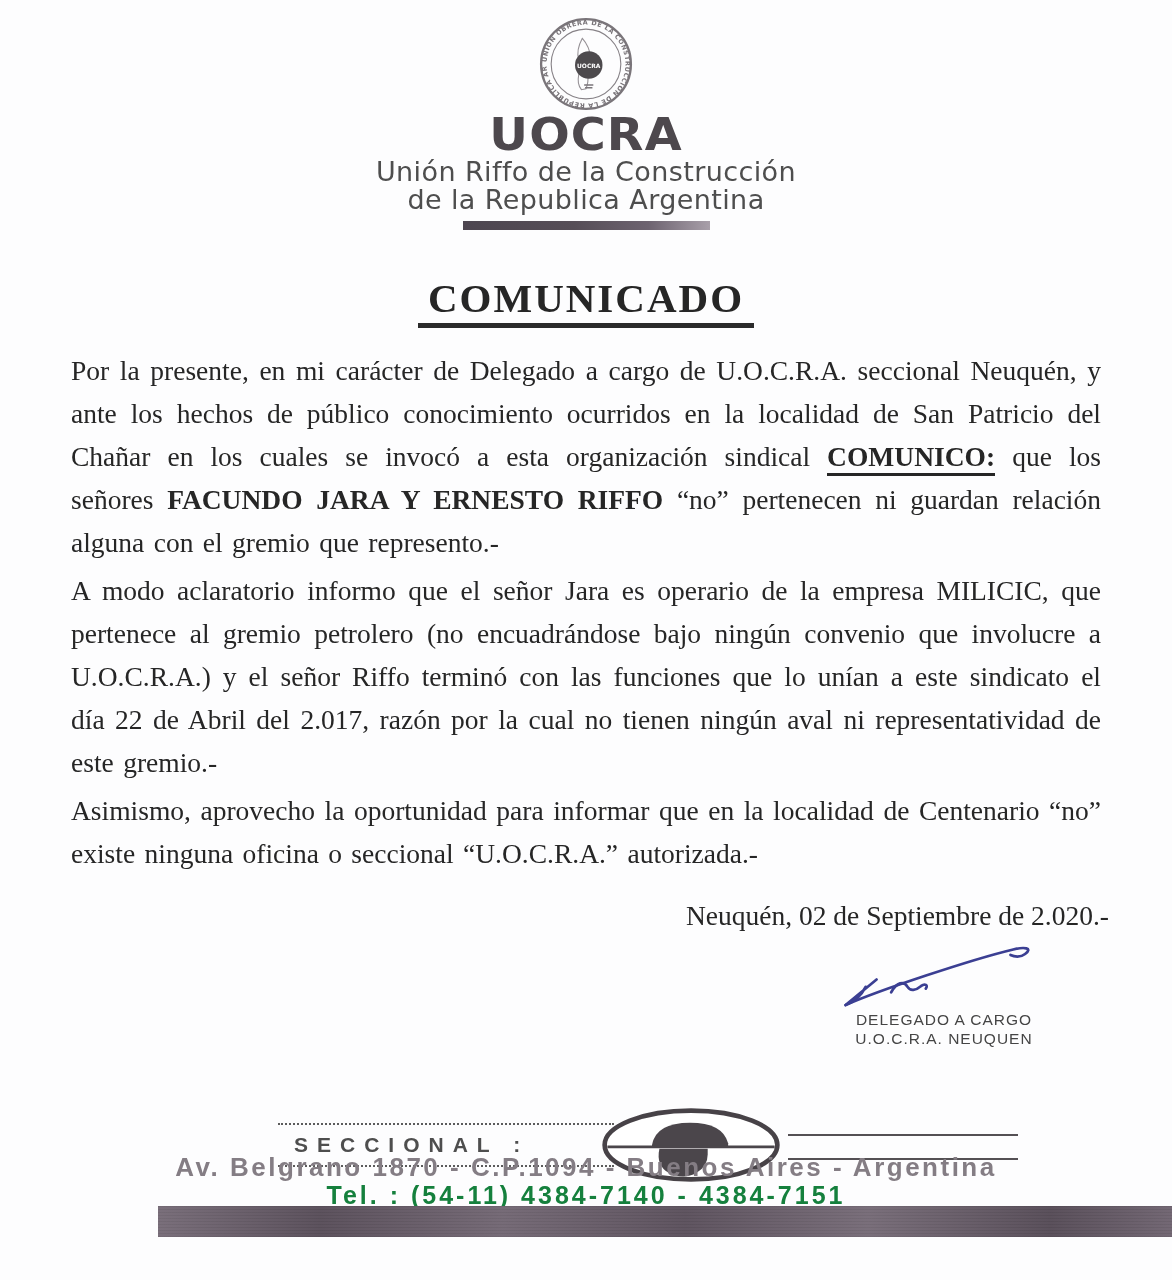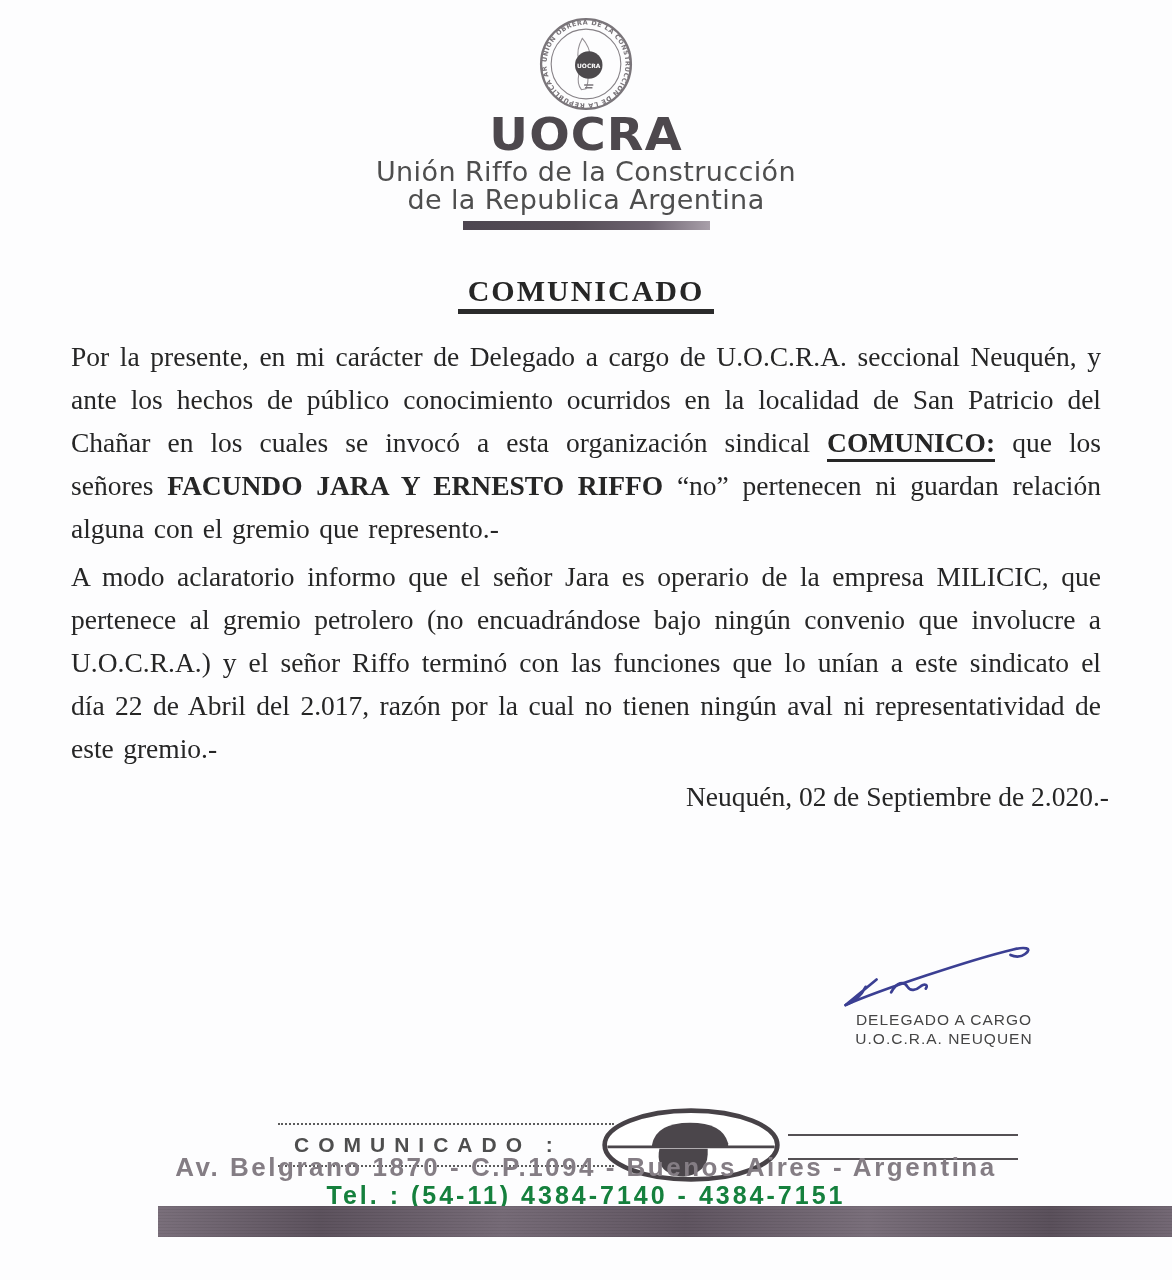--- a/index.html
+++ b/index.html
@@ -22,21 +22,21 @@
     color:#4e4e4e; letter-spacing:.4px;
   }
   .header-bar {
     width:247px; height:9px; margin:7px auto 0;
     background:linear-gradient(90deg,#4d4650 0%,#564e57 45%,#6d6370 75%,#a89fa9 100%);
   }
 
   
   .doc-title { text-align:center; margin-top:44px; }
   .doc-title span {
-    font-size:30px; font-weight:bold; letter-spacing:2px;
+    font-size:41px; font-weight:bold; letter-spacing:2px;
     border-bottom:5px solid #2b2b2b; padding:0 10px 2px;
   }
 
   
   .content { padding:27px 63px 0; font-size:27.5px; line-height:43px; }
   .para { margin:0 8px 5px; text-align:justify; word-spacing:2.5px; }
   .para-last { margin-bottom:19px; }
   .comunico { font-weight:bold; border-bottom:3px solid #262626; padding-bottom:1px; }
   .names { font-weight:bold; }
   .date-line { text-align:right; }
@@ -116,38 +116,39 @@
 
   <div class="doc-title">
     <span>COMUNICADO</span>
   </div>
 
   <div class="content">
     <p class="para"><span>Por la presente, en mi carácter de Delegado a cargo de U.O.C.R.A. seccional Neuquén, y ante los hechos de público conocimiento ocurridos en la localidad de San Patricio del Chañar en los cuales se invocó a esta organización sindical </span><span class="comunico">COMUNICO:</span><span> que los señores </span><span class="names">FACUNDO JARA Y ERNESTO RIFFO</span><span> “no” pertenecen ni guardan relación alguna con el gremio que represento.-</span></p>
 
     <p class="para">A modo aclaratorio informo que el señor Jara es operario de la empresa MILICIC, que pertenece al gremio petrolero (no encuadrándose bajo ningún convenio que involucre a U.O.C.R.A.) y el señor Riffo terminó con las funciones que lo unían a este sindicato el día 22 de Abril del 2.017, razón por la cual no tienen ningún aval ni representatividad de este gremio.-</p>
 
+    <p class="para para-last">Asimismo, aprovecho la oportunidad para informar que en la localidad de Centenario “no” existe ninguna oficina o seccional “U.O.C.R.A.” autorizada.-</p>
 
     <div class="date-line">Neuquén, 02 de Septiembre de 2.020.-</div>
   </div>
 
   <div class="signature-area">
     <svg class="signature-svg" viewBox="0 0 240 90">
       <g fill="none" stroke="#3b3f93" stroke-width="3" stroke-linecap="round">
         <path d="M 12 78 C 48 62, 150 28, 196 17 C 208 14, 218 15, 209 22 C 204 26, 197 25, 193 23"></path>
         <path d="M 12 78 L 46 50 M 12 78 C 22 74, 30 66, 34 58"></path>
         <path d="M 62 64 c 6 -11, 14 -13, 18 -6 c 3 5, 9 4, 15 -1 c 4 -3, 8 -1, 5 3"></path>
       </g>
     </svg>
     <div class="sig-role">DELEGADO A CARGO</div>
     <div class="sig-org">U.O.C.R.A. NEUQUEN</div>
   </div>
 
   <div class="seccional-row">
-    <div class="seccional-label">COMUNICADO :</div>
+    <div class="seccional-label">SECCIONAL :</div>
 
     <svg class="oval-svg" viewBox="0 0 200 84">
       <ellipse cx="100" cy="42" rx="93" ry="37" fill="#ffffff" stroke="#474247" stroke-width="5"></ellipse>
       <path d="M58 42 Q62 18 99 18 Q134 18 140 40 L140 44 L58 44 Z" fill="#4b464b"></path>
       <path d="M66 46 Q62 64 76 72 Q92 80 106 72 Q118 65 118 52 L118 46 Z" fill="#4b464b"></path>
       <line x1="10" y1="44" x2="190" y2="44" stroke="#4b464b" stroke-width="3"></line>
     </svg>
 
     <div class="fill-lines">
       <div class="fill-line"></div>

